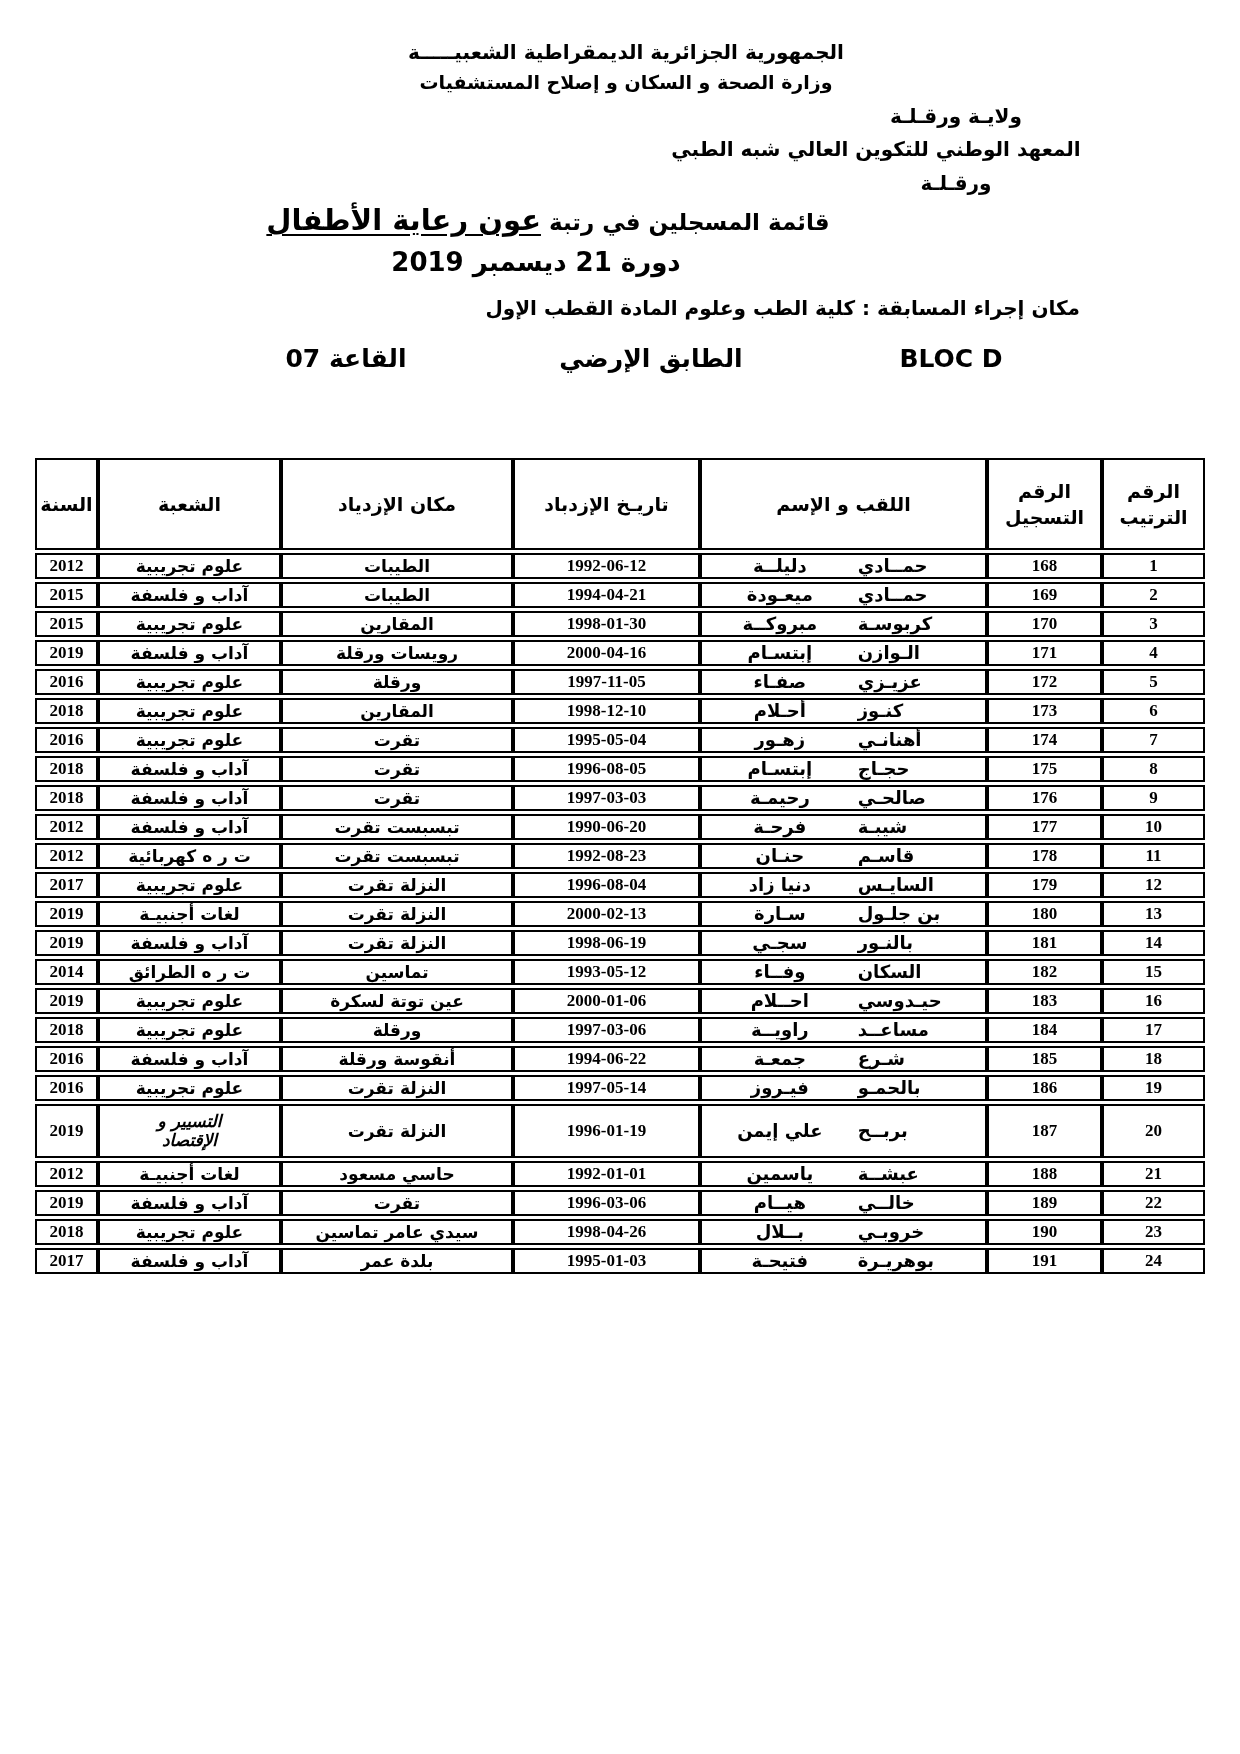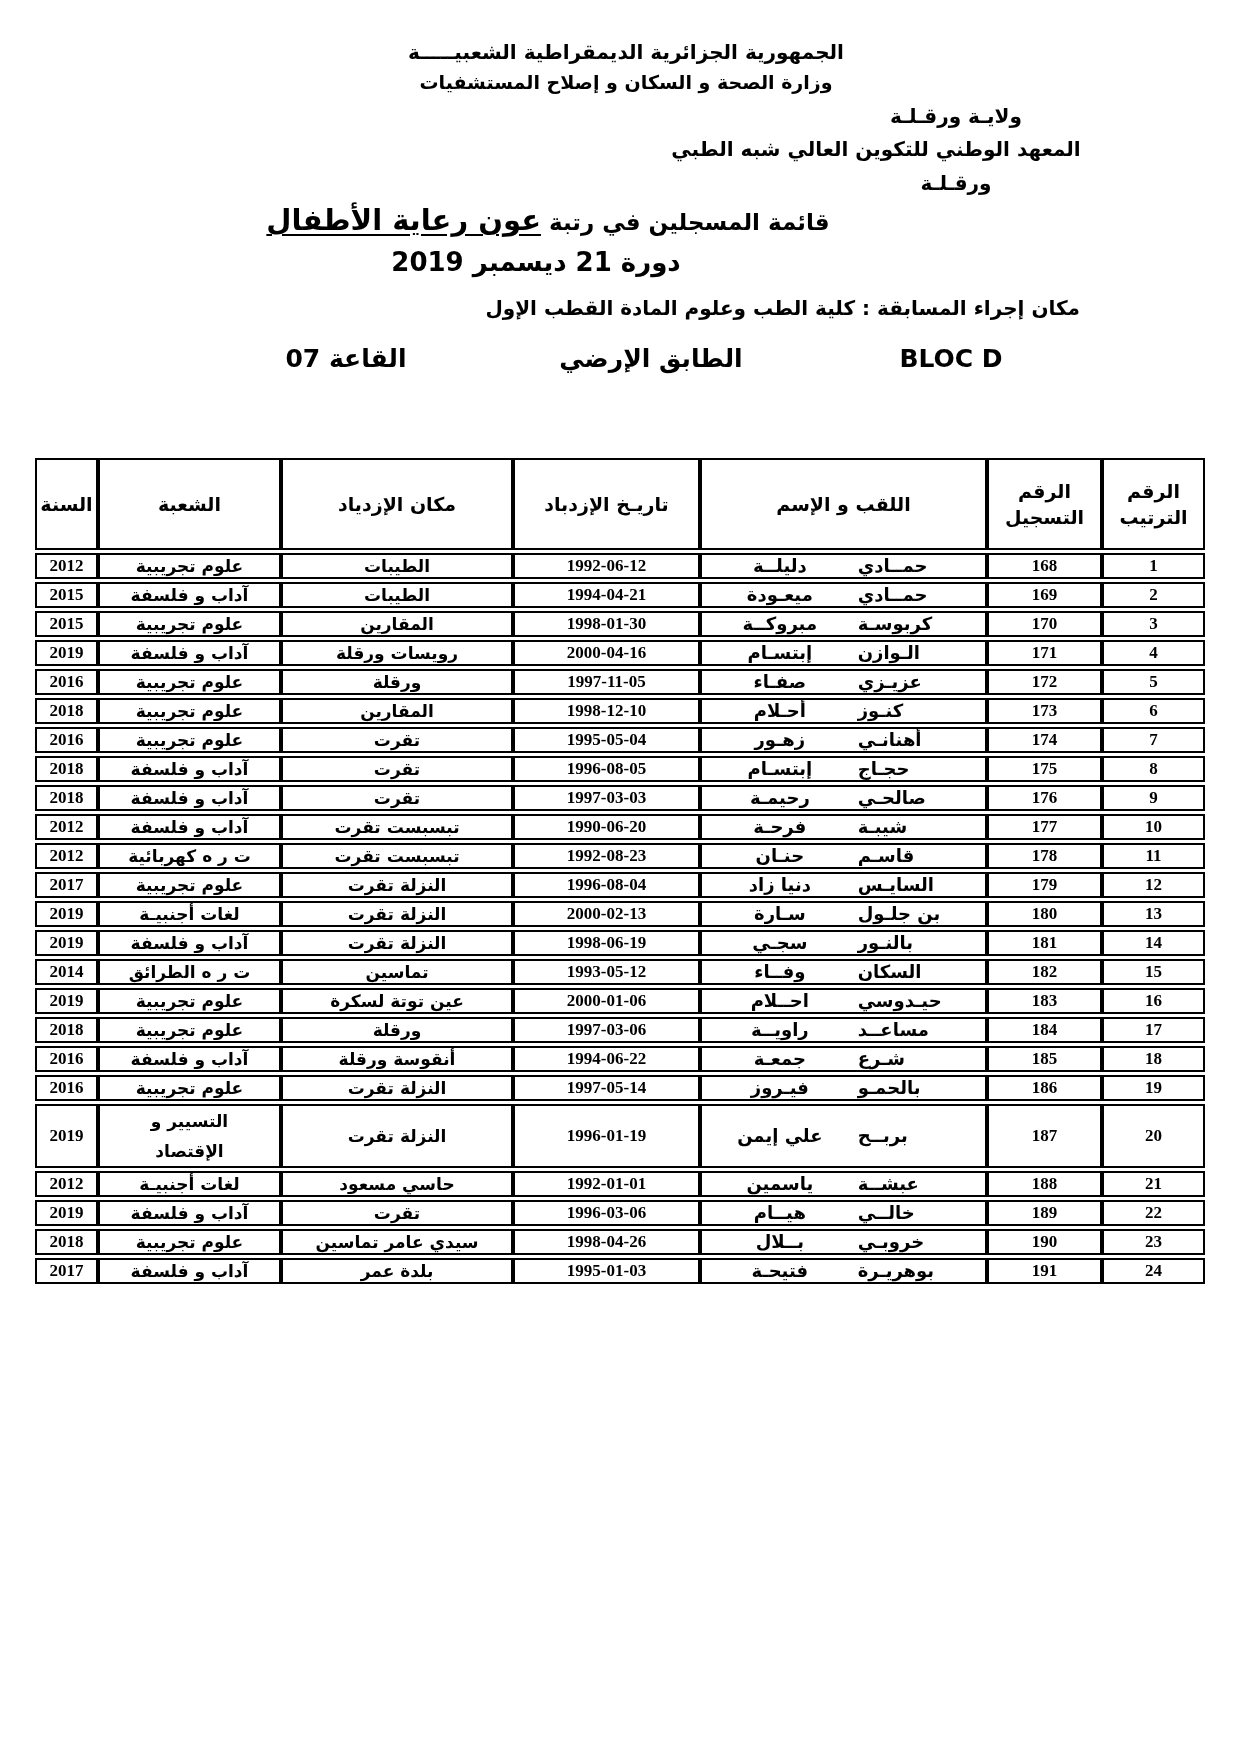--- a/index.html
+++ b/index.html
@@ -53,21 +53,21 @@
     line-height:22px;
     font-size:17px;
   }
   .cand tr.tall td{height:50px;}
   .num{font-family:"Liberation Serif",serif;font-size:20px;}
   td.date-cell{direction:ltr;}
   td.name-cell{padding:0;}
   .name-wrap{display:flex;align-items:center;width:100%;font-size:18px;}
   .name-wrap .surname{width:45%;text-align:left;padding-right:14px;box-sizing:border-box;white-space:nowrap;}
   .name-wrap .given{width:55%;text-align:center;white-space:nowrap;}
-  .branch-narrow{display:inline-block;width:110px;line-height:30px;white-space:normal;}
+  .branch-narrow{display:inline-block;width:110px;line-height:19px;white-space:normal;font-style:italic;}
 </style>
 </head>
 <body>
 
 <div class="page">
 
   <div class="abs center gov1">الجمهورية الجزائرية  الديمقراطية الشعبيـــــة</div>
   <div class="abs center gov2">وزارة الصحة و السكان و إصلاح المستشفيات</div>
   <div class="abs center wilaya">ولايـة ورقـلـة</div>
   <div class="abs center institute">المعهد الوطني للتكوين العالي شبه الطبي</div>

